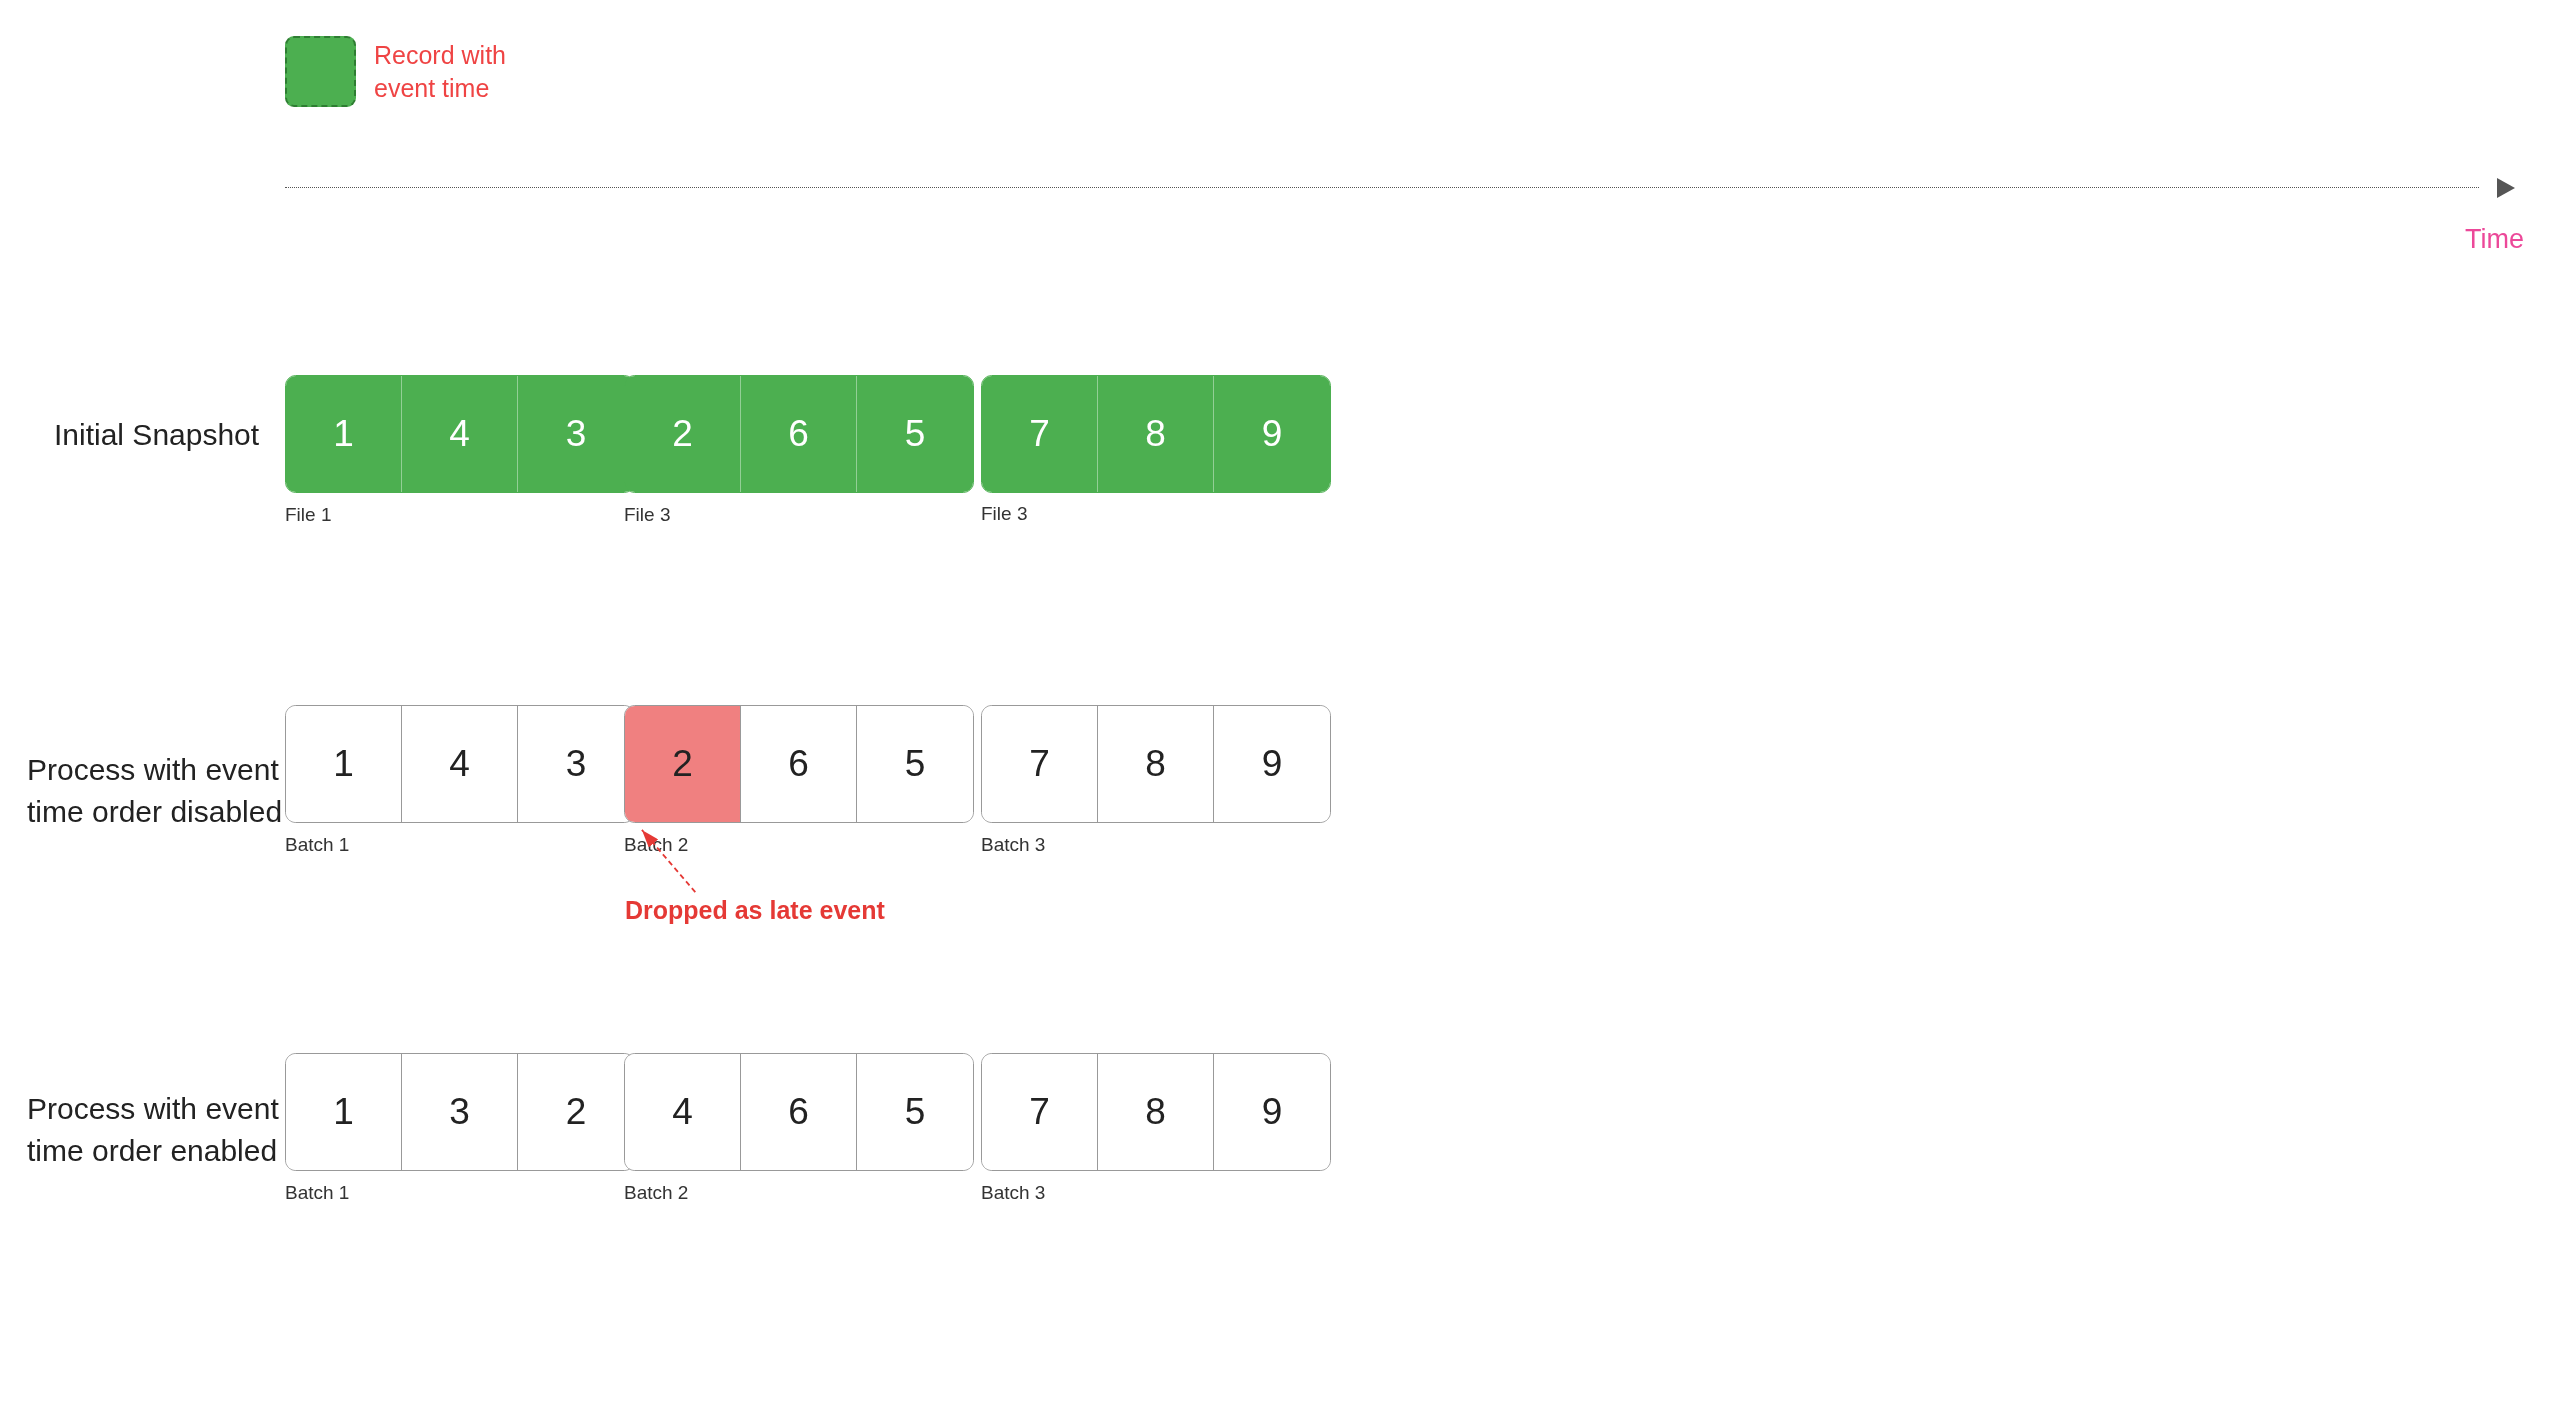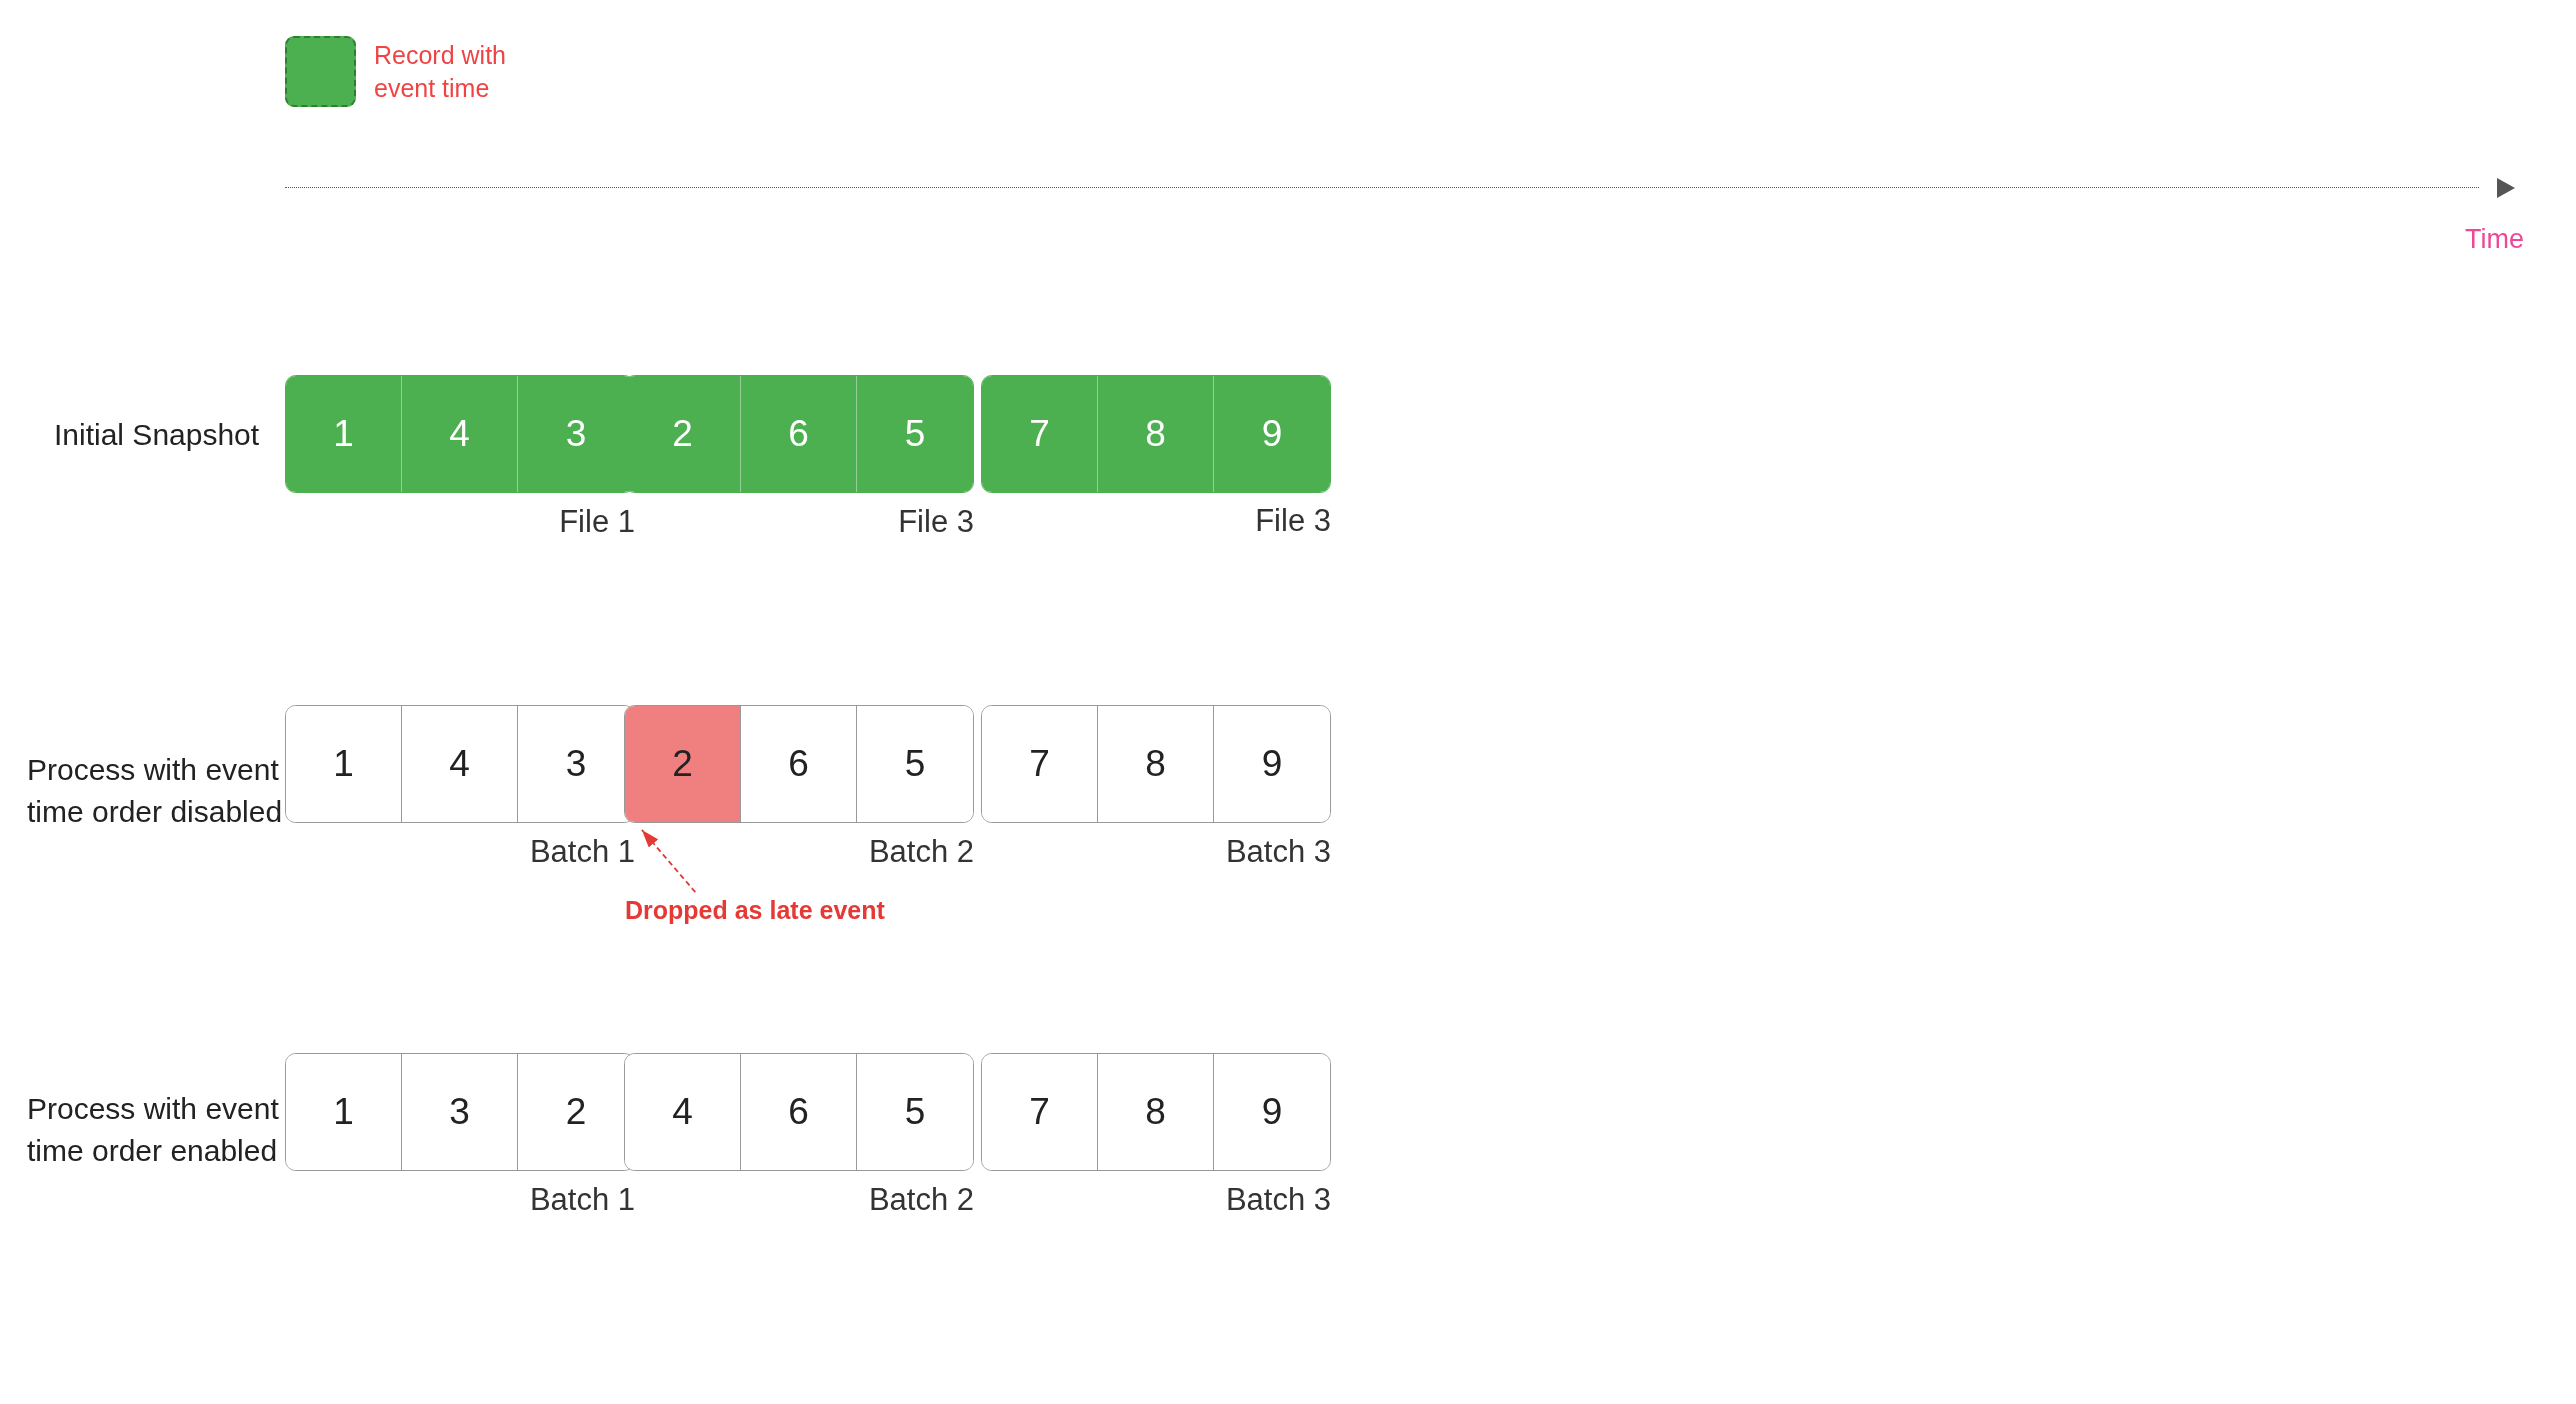--- a/index.html
+++ b/index.html
@@ -90,23 +90,23 @@
       width: 250px;
     }
 
     
     .group {
       position: absolute;
     }
 
     .group-label {
       position: absolute;
-      font-size: 31px;
+      font-size: 19px;
       color: #333;
-      text-align: right;
+      text-align: left;
       width: 100%;
     }
 
     
     .records {
       display: flex;
       border-radius: 10.7px;
       overflow: hidden;
       border: 1.8px solid #4CAF50;
     }

